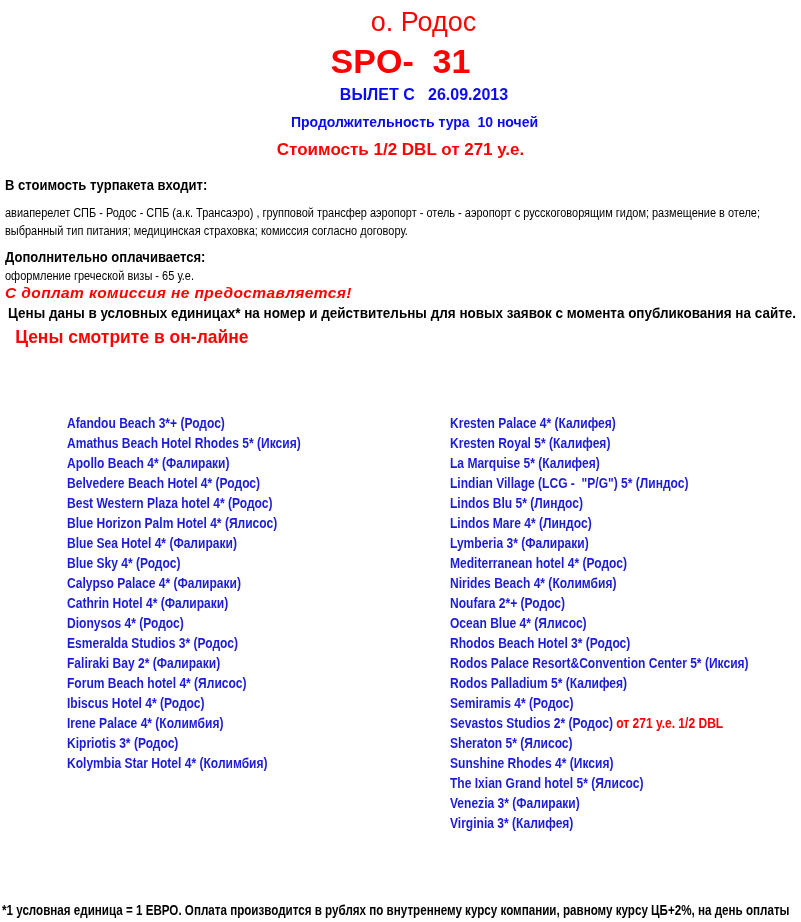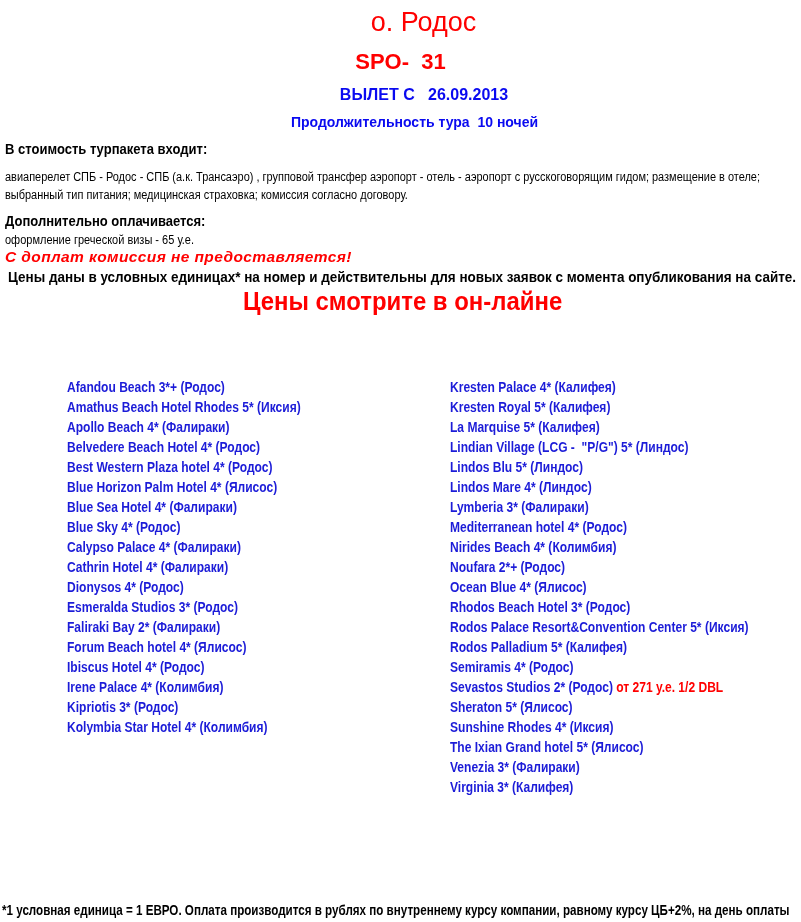--- a/index.html
+++ b/index.html
@@ -13,45 +13,45 @@
   body{
     width:801px;height:922px;position:relative;overflow:hidden;
     font-family:"Liberation Sans",sans-serif;color:var(--black);
   }
   .center{text-align:center;}
   .pre{white-space:pre-wrap;}
 
   
   .title-country{color:var(--blue);font-size:28px;font-weight:bold;line-height:39px;}
   .title-island{color:var(--red);font-size:27px;font-weight:normal;line-height:39px;padding-left:46px;}
-  .title-spo{color:var(--red);font-size:22px;font-weight:bold;line-height:39px;}
+  .title-spo{color:var(--red);font-size:34px;font-weight:bold;line-height:39px;}
   .departure-line{color:var(--blue);font-size:16px;font-weight:bold;line-height:27px;margin-left:47px;}
   .duration-line{color:var(--blue);font-size:14px;font-weight:bold;line-height:28px;margin-left:28px;}
   .price-line{color:var(--red);font-size:17px;font-weight:bold;line-height:28px;}
   .doc-header{padding-top:3px;}
 
   
   .details{padding-left:5px;}
   .sec-heading{font-size:14px;font-weight:bold;line-height:17px;}
   .sec-heading .cond{display:inline-block;transform:scaleX(0.93);transform-origin:0 50%;white-space:pre;}
-  .includes-heading{margin-top:5px;}
+  .includes-heading{margin-top:13px;}
   .para{
     margin-top:10px;width:912px;font-size:12.5px;line-height:18px;
     transform:scaleX(0.877);transform-origin:0 0;white-space:pre-wrap;
   }
   .extra-heading{margin-top:9px;}
   .extra-text{margin-top:3px;font-size:12.5px;line-height:15px;}
   .extra-text .cond{display:inline-block;transform:scaleX(0.88);transform-origin:0 50%;white-space:pre;}
   .commission-note{
     color:var(--red);font-weight:bold;font-style:italic;
     font-size:15.5px;line-height:17px;letter-spacing:0.4px;
   }
   .price-terms{margin-top:4px;font-weight:bold;font-size:14.5px;line-height:17px;padding-left:3px;}
   .price-terms .cond{display:inline-block;transform:scaleX(0.93);transform-origin:0 50%;white-space:pre;}
-  .online-note{margin-top:2px;text-align:center;color:var(--red);font-weight:bold;font-size:26px;line-height:26px;}
+  .online-note{margin-top:2px;color:var(--red);font-weight:bold;font-size:19px;line-height:26px;}
   .online-note .cond{display:inline-block;transform:scaleX(0.92);transform-origin:50% 50%;white-space:pre;}
 
   
   .hotels{margin-top:63px;display:flex;padding-left:67px;}
   .hotel-col-left{width:383px;flex:0 0 383px;}
   .hotel-col-right{flex:1;}
   .hotel-item{
     font-size:14px;font-weight:bold;color:var(--hotel-blue);line-height:20px;
     transform:scaleX(0.86);transform-origin:0 50%;white-space:pre;
   }
@@ -65,20 +65,21 @@
   }
 </style>
 </head>
 <body>
 
 <header class="doc-header center">
   <div class="title-island pre">о. Родос</div>
   <div class="title-spo pre">SPO-  31</div>
   <div class="departure-line pre">ВЫЛЕТ С   26.09.2013</div>
   <div class="duration-line pre">Продолжительность тура  10 ночей</div>
+  <div class="price-line pre">Стоимость 1/2 DBL от 271 у.е.</div>
 </header>
 
 <section class="details">
   <div class="sec-heading includes-heading">
     <span class="cond">В стоимость турпакета входит:</span>
   </div>
   <p class="para">авиаперелет СПБ - Родос - СПБ (а.к. Трансаэро) , групповой трансфер аэропорт - отель - аэропорт с русскоговорящим гидом; размещение в отеле; выбранный тип питания; медицинская страховка; комиссия согласно договору.</p>
   <div class="sec-heading extra-heading">
     <span class="cond">Дополнительно оплачивается:</span>
   </div>

